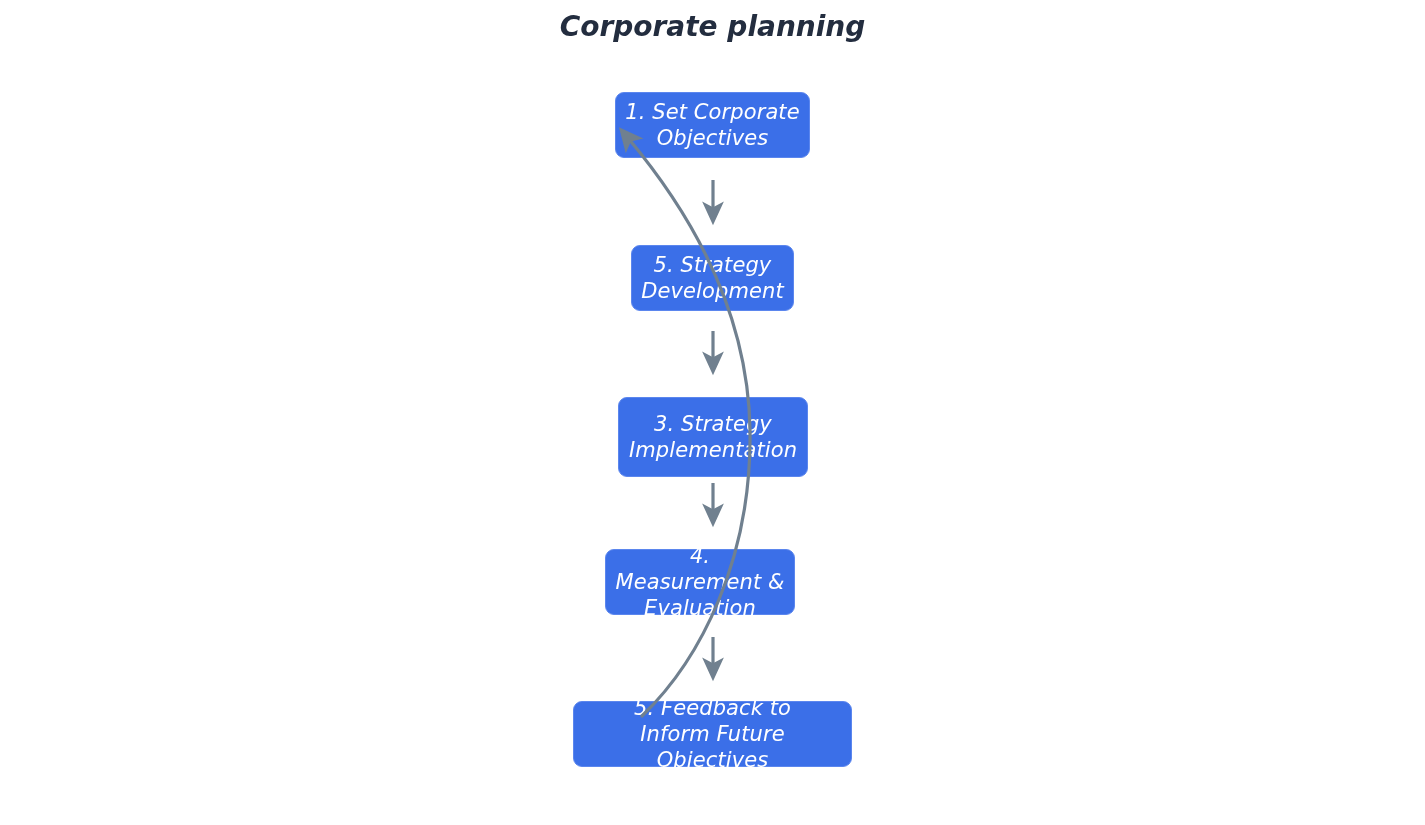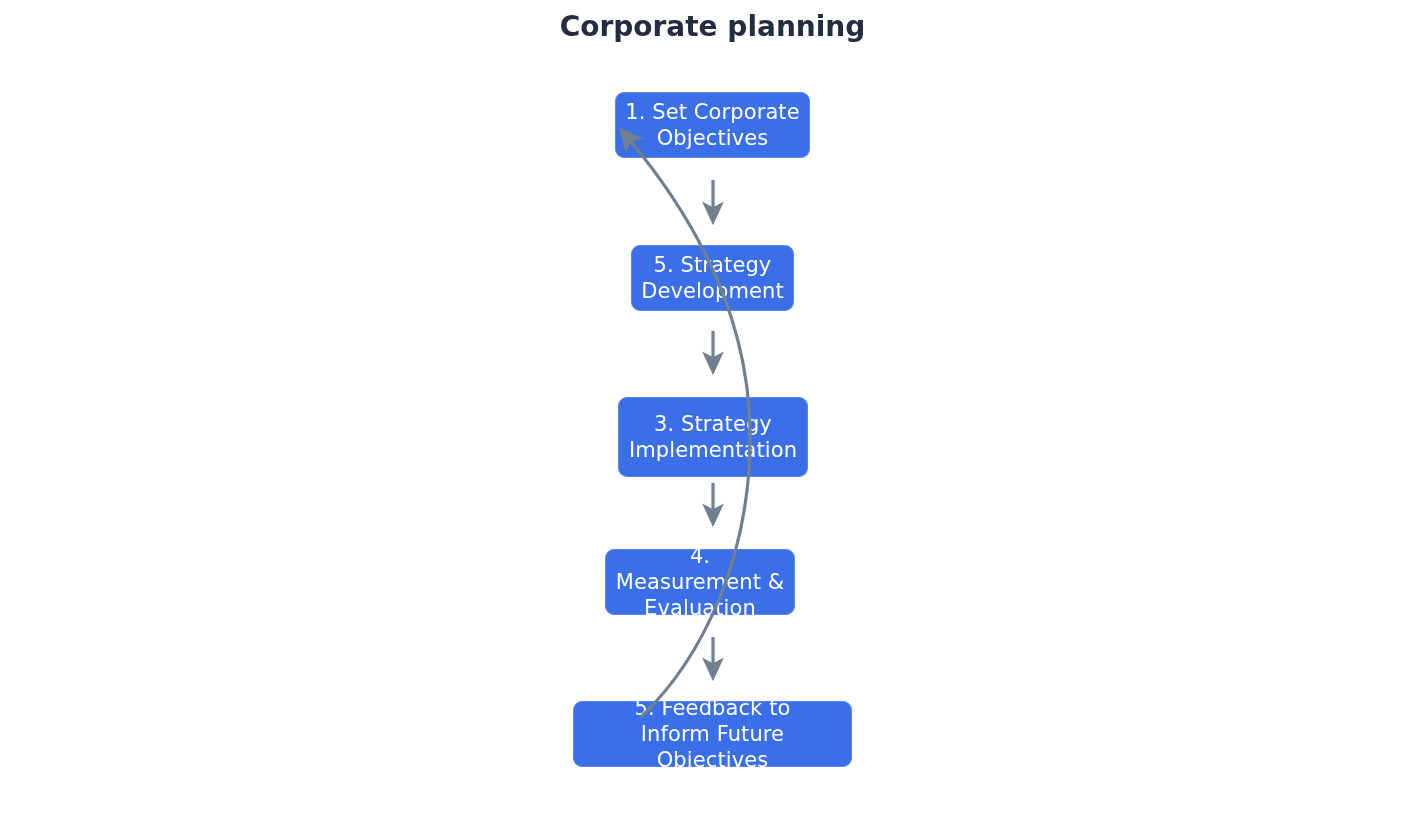--- a/index.html
+++ b/index.html
@@ -12,20 +12,21 @@
     height: 825px;
     font-family: "DejaVu Sans", sans-serif;
     overflow: hidden;
     position: relative;
   }
 
   #diagram-root {
     position: relative;
     width: 1425px;
     height: 825px;
+    font-style: italic;
   }
 
   .diagram-title {
     position: absolute;
     top: 10px;
     left: 0;
     width: 1425px;
     text-align: center;
     font-family: "DejaVu Sans", sans-serif;
     font-size: 28px;

